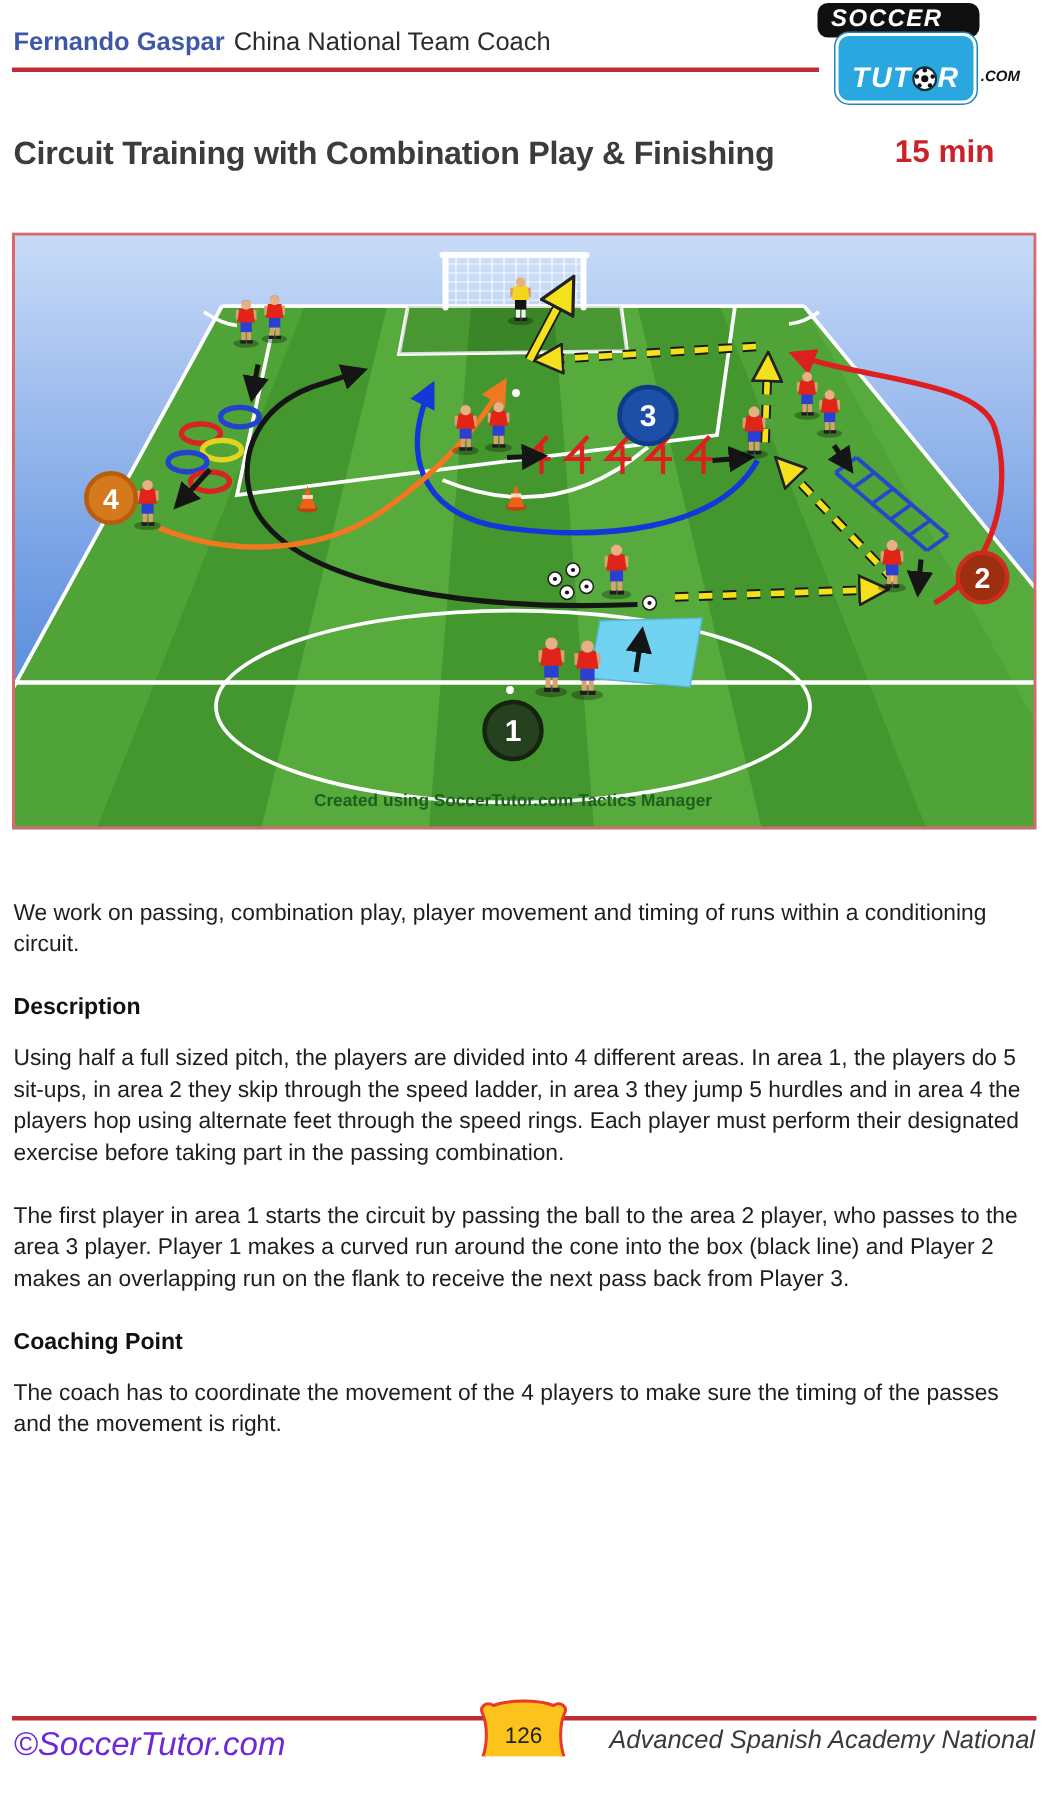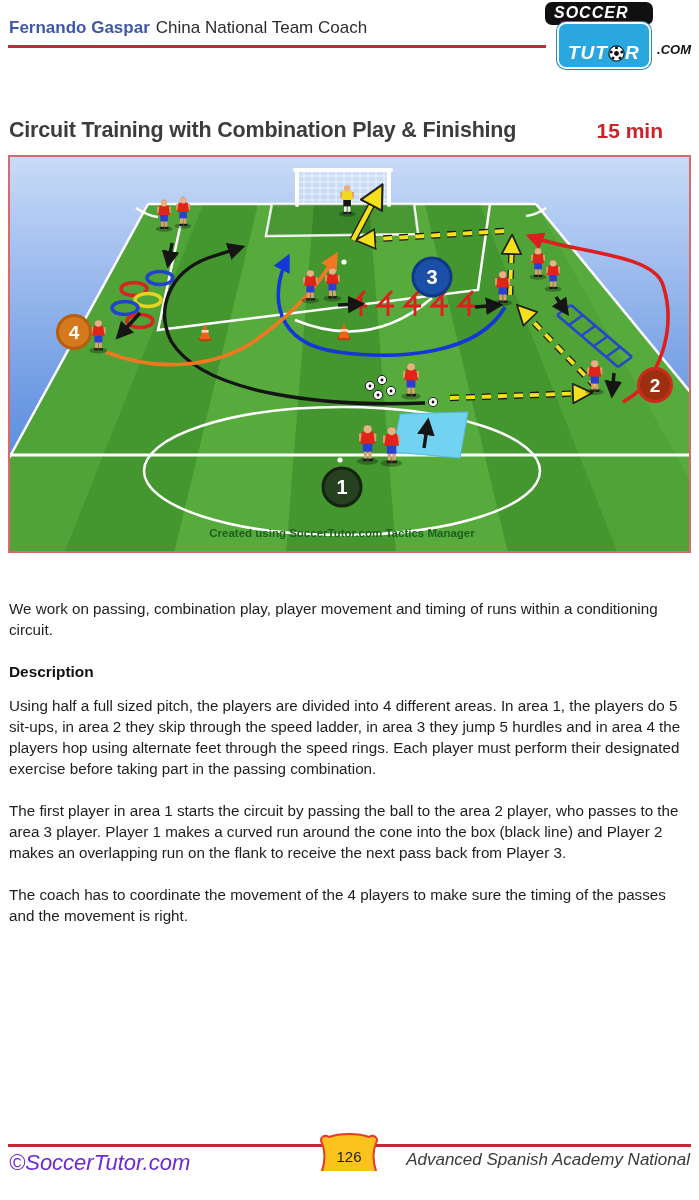--- a/index.html
+++ b/index.html
@@ -12,25 +12,25 @@
   #header-rule{position:absolute;left:8px;top:45px;width:538px;height:3px;background:#bf2c38;}
   
   #logo{position:absolute;right:8px;top:2px;width:148px;height:54px;}
   #logo .soccer{position:absolute;left:2px;top:0;background:#101010;color:#fff;
         font-style:italic;font-weight:bold;font-size:16px;letter-spacing:1px;
         padding:2px 25px 3px 9px;border-radius:7px;}
   #logo .tutor{position:absolute;left:14px;top:20px;background:#2aa7df;color:#fff;
         font-style:italic;font-weight:bold;font-size:19px;letter-spacing:1px;
         padding:18px 9px 3px 9px;border-radius:9px;border:2px solid #fff;box-shadow:0 0 0 1px #1d89ba;}
   #logo .tutor svg{vertical-align:-3px;}
-  #logo .tld{position:absolute;right:0px;bottom:-1px;font-size:13px;font-weight:bold;
+  #logo .tld{position:absolute;right:11px;bottom:-1px;font-size:10px;font-weight:bold;
         font-style:italic;color:#111;}
   
   #title-row{position:absolute;left:9px;top:90px;width:676px;display:flex;
-        justify-content:space-between;align-items:center;margin-top:28px;}
+        justify-content:space-between;align-items:flex-start;}
   #page-title{font-size:21.5px;font-weight:bold;color:#3c3c3e;margin:0;letter-spacing:-0.2px;}
   #duration{font-size:21px;font-weight:bold;color:#cc2127;margin-right:22px;}
   
   #diagram{position:absolute;left:8px;top:155px;width:683px;height:398px;}
   #diagram svg text{font-family:"Liberation Sans","DejaVu Sans",sans-serif;}
   
   #sections{position:absolute;left:9px;top:586px;width:678px;font-size:15.2px;line-height:21px;color:#1e1e1e;}
   #sections h3{font-size:15.4px;line-height:22px;margin:0;color:#111;}
   #sections p{margin:12px 0 21px 0;}
   #sections section{margin-bottom:6px;}
@@ -301,20 +301,21 @@
   <div id="sections">
     <section>
       <p>We work on passing, combination play, player movement and timing of runs within a conditioning circuit.</p>
     </section>
     <section>
       <h3>Description</h3>
       <p>Using half a full sized pitch, the players are divided into 4 different areas. In area 1, the players do 5 sit-ups, in area 2 they skip through the speed ladder, in area 3 they jump 5 hurdles and in area 4 the players hop using alternate feet through the speed rings. Each player must perform their designated exercise before taking part in the passing combination.</p>
       <p>The first player in area 1 starts the circuit by passing the ball to the area 2 player, who passes to the area 3 player. Player 1 makes a curved run around the cone into the box (black line) and Player 2 makes an overlapping run on the flank to receive the next pass back from Player 3.</p>
     </section>
     <section>
+      <h3>Coaching Point</h3>
       <p>The coach has to coordinate the movement of the 4 players to make sure the timing of the passes and the movement is right.</p>
     </section>
   </div>
 
   <div id="footer-rule"></div>
   <div id="footer-left">©SoccerTutor.com</div>
   <div id="footer-right">Advanced Spanish Academy National</div>
   <svg id="page-shield" viewBox="0 0 64 62">
     <path d="M5,11 C2,6 7,2 12,5 C22,1 42,1 52,5 C57,2 62,6 59,11 C56,19 56,30 59,39 C49,43 40,51 32,59 C24,51 15,43 5,39 C8,30 8,19 5,11 Z" fill="#fbc31b" stroke="#e8392a" stroke-width="2"></path>
     <text x="32" y="30" text-anchor="middle" font-size="15" fill="#222" font-family="Liberation Sans, DejaVu Sans, sans-serif">126</text>

